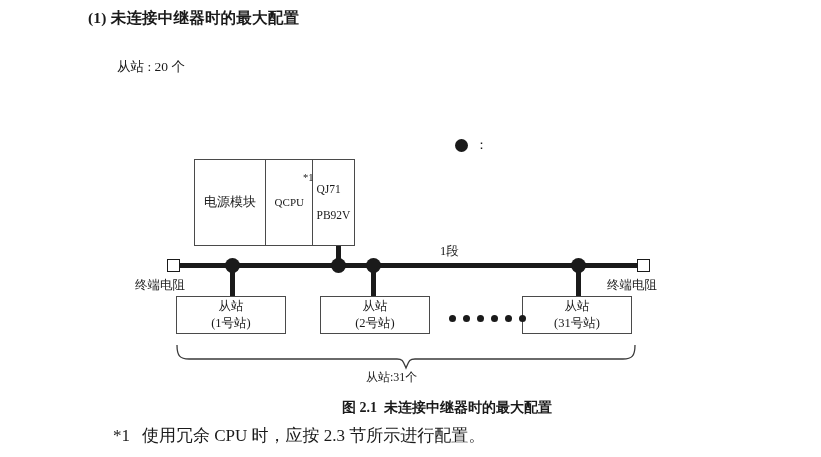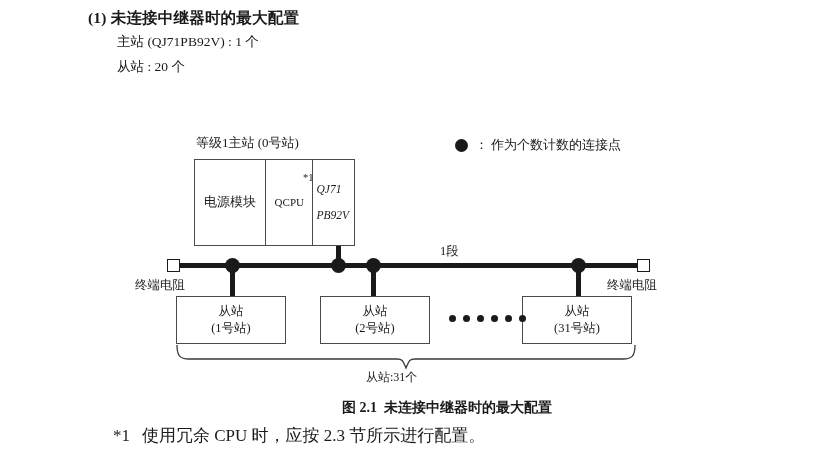--- a/index.html
+++ b/index.html
@@ -59,21 +59,21 @@
   .module-cell{
     position:relative;
     box-sizing:border-box;
     display:flex;align-items:center;justify-content:center;
     font-size:13px;
     text-align:center;
     line-height:1.15;
   }
   .cell-power{width:72px;border-right:1.6px solid #4a4a4a;}
   .cell-cpu{width:48px;border-right:1.6px solid #4a4a4a;font-size:11px;}
-  .cell-qj{width:41px;font-size:11.5px;padding-left:3px;justify-content:flex-start;font-style:italic;}
+  .cell-qj{width:41px;font-size:11.5px;padding-left:3px;justify-content:flex-start;}
   .cell-qj span{display:block;text-align:left;}
   .footnote-mark{
     position:absolute;right:-1px;top:12px;
     font-size:10.5px;
   }
 
   
   .trunk{
     position:absolute;left:176px;top:263px;
     width:463px;height:5px;background:#1a1a1a;
@@ -99,21 +99,21 @@
   
   .node{
     position:absolute;width:15px;height:15px;border-radius:50%;
     background:#1a1a1a;
   }
   
   .drop{position:absolute;width:5px;background:#1a1a1a;}
 
   
   .slave-box{
-    position:absolute;top:296px;width:110px;height:48px;
+    position:absolute;top:296px;width:110px;height:38px;
     border:1.4px solid #4a4a4a;box-sizing:border-box;
     display:flex;flex-direction:column;
     align-items:center;justify-content:center;
     font-size:12.5px;line-height:1.35;
   }
   .slave-1{left:176px;}
   .slave-2{left:320px;}
   .slave-31{left:522px;}
 
   
@@ -145,30 +145,27 @@
   .note .mark{margin-right:12px;}
 </style>
 </head>
 <body>
 
 <div class="page">
 
   <div class="heading">
     <span class="num">(1)</span><span>未连接中继器时的最大配置</span>
   </div>
-  <div class="sub1">主站 (QJ71PB92V) : 1 个</div>
   <div class="sub2">从站 : 20 个</div>
 
   <div class="legend">
     <span class="dot"></span>
     <span class="colon">：</span>
-    <span>作为个数计数的连接点</span>
-  </div>
-
-  <div class="master-label">等级1主站 (0号站)</div>
+  </div>
+
 
   <div class="module-box">
     <div class="module-cell cell-power">电源模块</div>
     <div class="module-cell cell-cpu">
       <span>QCPU</span>
       <span class="footnote-mark">*1</span>
     </div>
     <div class="module-cell cell-qj">
       <span>
         <span>QJ71</span><br>

